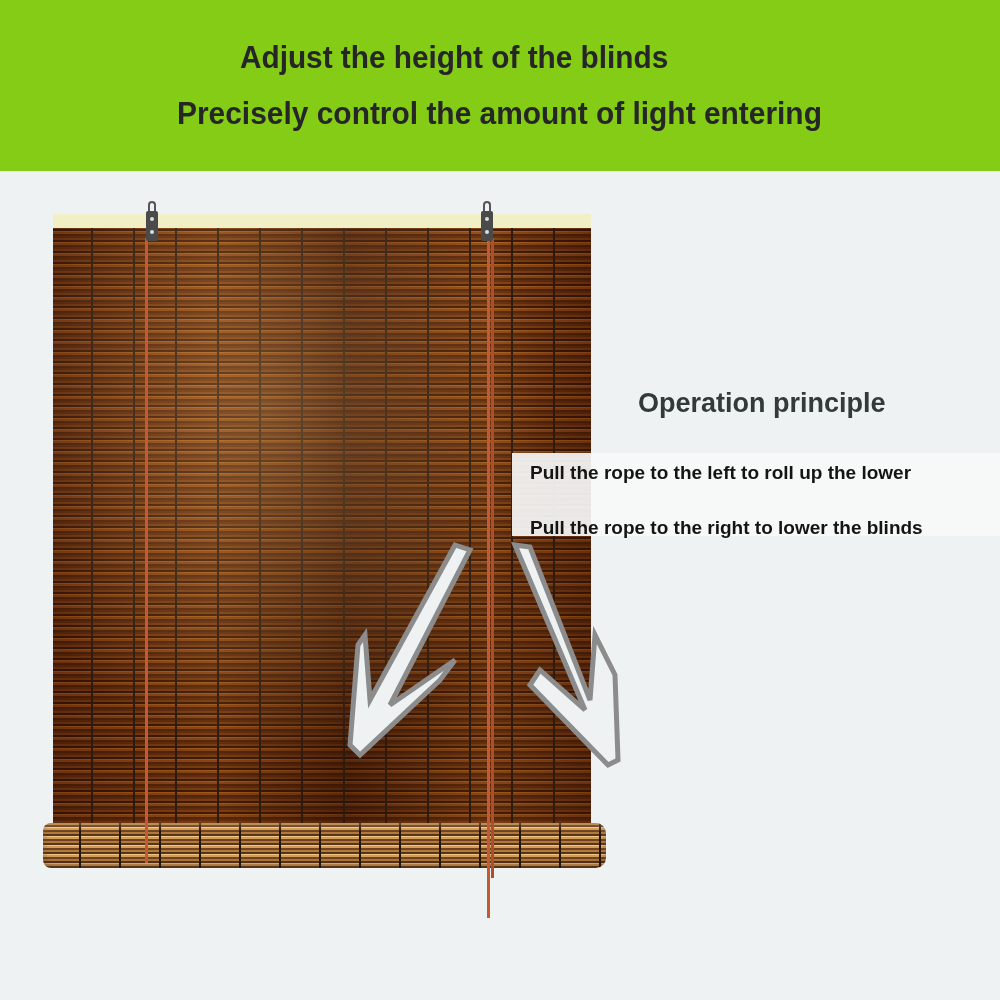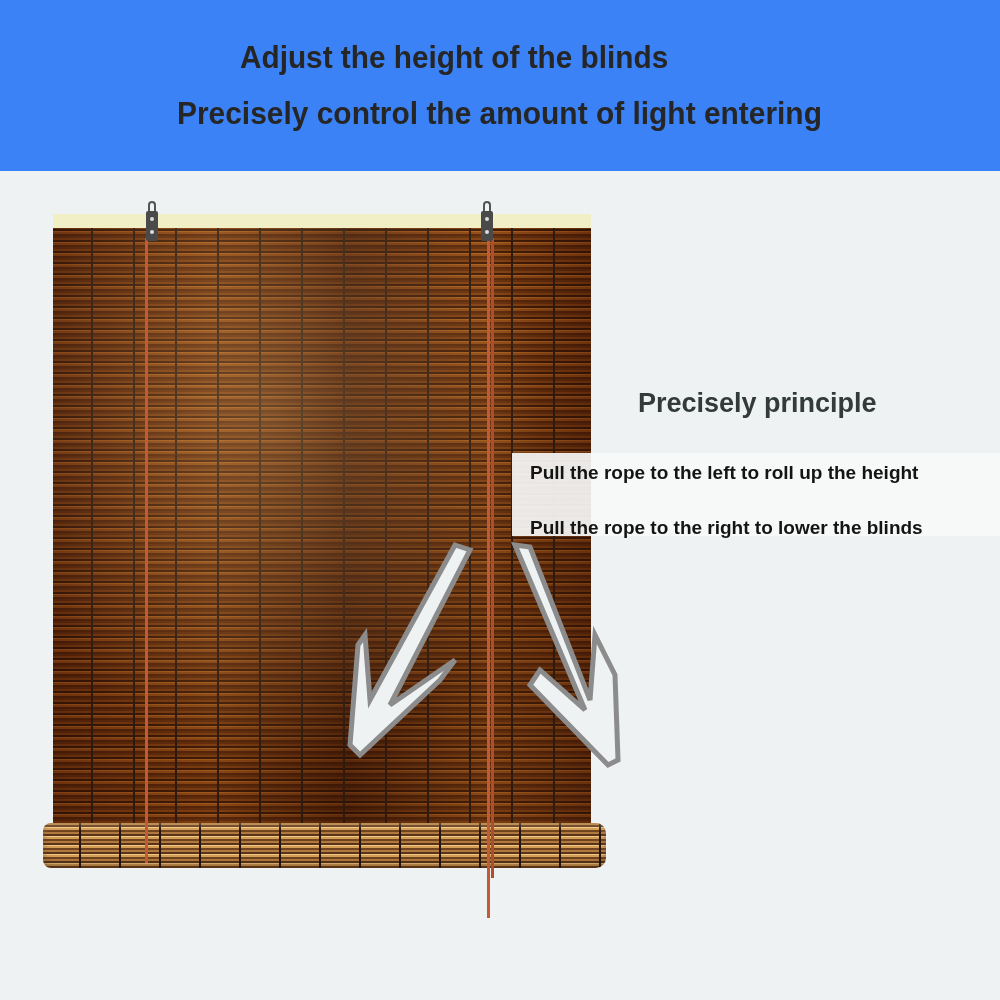--- a/index.html
+++ b/index.html
@@ -1,17 +1,17 @@
 <!DOCTYPE html>
 <html><head>
 <meta charset="utf-8">
 <style>
   html, body { margin: 0; padding: 0; }
   body { width: 1000px; height: 1000px; background: #eef2f3; position: relative; overflow: hidden; font-family: "Liberation Sans", sans-serif; }
-  .header { position: absolute; left: 0; top: 0; width: 1000px; height: 171px; background: #3b82f6; }
+  .header { position: absolute; left: 0; top: 0; width: 1000px; height: 171px; background: #84cc16; }
   .h-line1 { position: absolute; left: 240px; top: 40px; font-size: 31px; font-weight: bold; color: #262626; white-space: nowrap; transform: scaleX(0.96); transform-origin: left; }
   .h-line2 { position: absolute; left: 177px; top: 96px; font-size: 31px; font-weight: bold; color: #262626; white-space: nowrap; transform: scaleX(0.965); transform-origin: left; }
   .headrail { position: absolute; left: 53px; top: 214px; width: 538px; height: 15px; background: #f1efc6; }
   .mat { position: absolute; left: 53px; top: 228px; width: 538px; height: 602px;
     background:
       repeating-linear-gradient(90deg, transparent 0 38px, #2b1a10 38px 40px, transparent 40px 42px),
       repeating-linear-gradient(0deg, #7a4a25 0 2px, #c58b45 2px 4px, #e3b36d 4px 5px, #5a341a 5px 7px, #b07a3e 7px 9px, #8c5a2e 9px 11px),
       linear-gradient(90deg, #8d5b2f, #b88446 30%, #7c4d27 55%, #c18f52 80%, #8d5b2f);
     background-blend-mode: normal, multiply, normal;
   }
@@ -70,16 +70,16 @@
 
 <svg class="arrows" viewBox="0 0 290 235">
   <g>
     <polygon points="115,10 130,15 50,170 115,125 100,145 20,220 10,210 18,110 25,100 30,165" fill="#eef2f3" stroke="#8c8c8c" stroke-width="5" stroke-linejoin="miter"></polygon>
   </g>
   <g>
     <polygon points="175,10 190,12 250,165 255,100 275,140 278,225 268,230 190,150 200,135 245,175" fill="#eef2f3" stroke="#8c8c8c" stroke-width="5" stroke-linejoin="miter"></polygon>
   </g>
 </svg>
 
-<div class="op-title">Precisely principle</div>
+<div class="op-title">Operation principle</div>
 <div class="op-band"></div>
-<div class="op-line op-line1">Pull the rope to the left to roll up the height</div>
+<div class="op-line op-line1">Pull the rope to the left to roll up the lower</div>
 <div class="op-line op-line2">Pull the rope to the right to lower the blinds</div>
 
 </body></html>

